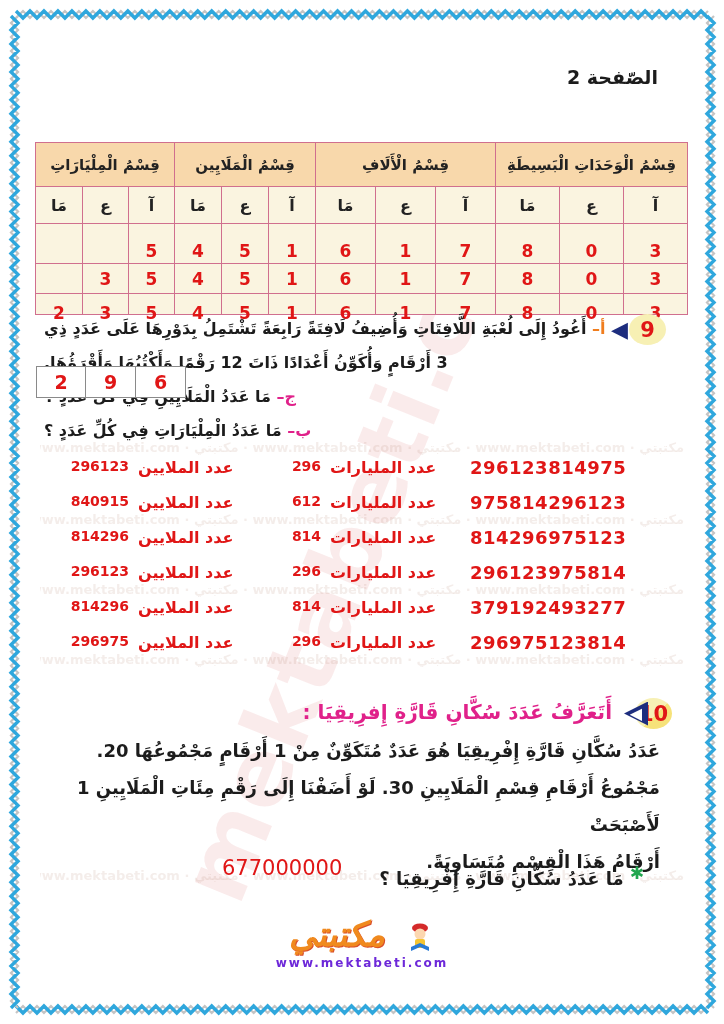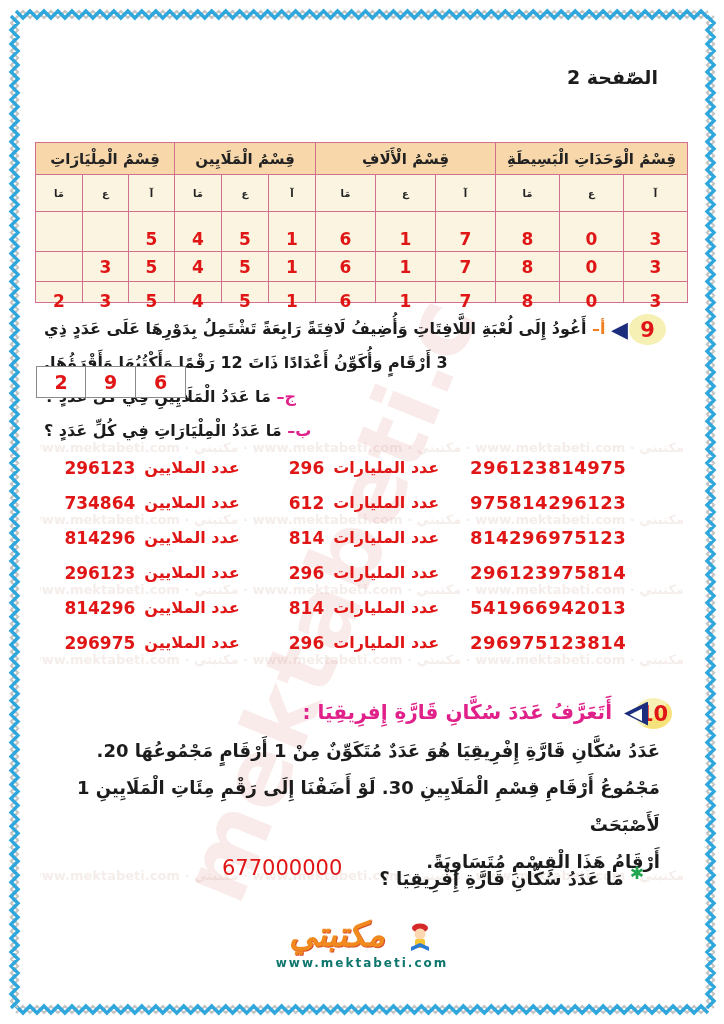--- a/index.html
+++ b/index.html
@@ -32,22 +32,22 @@
     font-size:19px; font-weight:600; color:#1c1c1c;
     text-align:right; line-height:34px;
   }
   .intro .pink { color:#e0218a; font-weight:700; }
   .intro .bold2 { font-weight:800; }
 
   
   .pv-wrap { position:absolute; top:142px; right:36px; }
   table.pv { border-collapse:collapse; table-layout:fixed; width:652px; }
   table.pv th, table.pv td { border:1.6px solid #d06f8e; text-align:center; vertical-align:middle; }
-  table.pv .grp { background:#f8d8ab; height:32px; font-size:15px; font-weight:700; color:#222; }
-  table.pv .sub td { background:#faf4e0; height:37px; font-size:10px; font-weight:700; color:#222; }
+  table.pv .grp { background:#f8d8ab; height:44px; font-size:15px; font-weight:700; color:#222; }
+  table.pv .sub td { background:#faf4e0; height:37px; font-size:16px; font-weight:700; color:#222; }
   table.pv .dr td { background:#faf4e0; color:#e01616; font-weight:800; font-size:17px; }
   table.pv .dr1 td { height:40px; vertical-align:bottom; padding-bottom:2px; }
   table.pv .dr2 td { height:30px; }
   table.pv .dr3 td { height:14px; }
   table.pv .dr3 td span { position:relative; top:9px; display:inline-block; }
 
   
   .badge { position:absolute; display:flex; align-items:center; gap:1px; direction:ltr; }
   .badge .arrow { color:#1d2d7e; font-size:22px; line-height:1; }
   .badge .disc {
@@ -76,21 +76,21 @@
     color:#e01616; font-weight:800; font-size:19px;
   }
   .mini-table .cell:first-child { border-left-width:1.6px; }
 
   
   .answers { position:absolute; top:450px; right:62px; left:40px; }
   .ans-row { display:flex; align-items:center; height:35px; color:#e01616; font-weight:800; }
   .ans-num { width:192px; font-size:18px; direction:ltr; letter-spacing:0.5px; }
   .ans-bill { width:212px; display:flex; justify-content:center; gap:9px; font-size:16px; }
   .ans-mill { width:212px; display:flex; justify-content:center; gap:9px; font-size:16px; }
-  .ans-val { font-size:17px; }
+  .ans-val { font-size:14px; }
 
   
   .q10-title {
     position:absolute; top:700px; right:112px;
     font-size:20px; font-weight:800; color:#e0218a; text-align:right;
   }
   .q10-body {
     position:absolute; top:732px; right:64px; left:40px;
     font-size:18px; font-weight:600; color:#1c1c1c;
     text-align:right; line-height:37px;
@@ -105,21 +105,21 @@
     font-size:21px; font-weight:400; color:#e01616; direction:ltr;
   }
 
   
   .footer { position:absolute; top:914px; left:0; right:0; text-align:center; }
   .footer .logo-line { display:flex; align-items:flex-end; justify-content:center; gap:20px; direction:ltr; }
   .footer .logo-text {
     font-size:34px; font-weight:800; font-style:italic;
     color:#f08a1e; text-shadow:1px 1px 0 #d94f2b; letter-spacing:-1px;
   }
-  .footer .url { font-size:12px; font-weight:700; color:#0f766e; letter-spacing:2px; margin-top:2px; }
+  .footer .url { font-size:12px; font-weight:700; color:#6d28d9; letter-spacing:2px; margin-top:2px; }
   .kid { position:relative; width:30px; height:34px; display:inline-block; }
 </style>
 </head>
 <body>
 
 <div class="page">
 
   <svg id="border-svg">
       <polyline points="16,18 22.98989898989899,11 29.97979797979798,18 36.96969696969697,11 43.95959595959596,18 50.94949494949495,11 57.93939393939394,18 64.92929292929293,11 71.91919191919192,18 78.9090909090909,11 85.8989898989899,18 92.88888888888889,11 99.87878787878788,18 106.86868686868688,11 113.85858585858585,18 120.84848484848486,11 127.83838383838385,18 134.82828282828282,11 141.8181818181818,18 148.8080808080808,11 155.7979797979798,18 162.78787878787878,11 169.77777777777777,18 176.76767676767676,11 183.75757575757575,18 190.74747474747477,11 197.73737373737376,18 204.72727272727272,11 211.7171717171717,18 218.7070707070707,11 225.69696969696972,18 232.6868686868687,11 239.6767676767677,18 246.66666666666666,11 253.65656565656565,18 260.64646464646466,11 267.6363636363636,18 274.62626262626264,11 281.6161616161616,18 288.60606060606057,11 295.5959595959596,18 302.5858585858586,11 309.57575757575756,18 316.5656565656566,11 323.55555555555554,18 330.54545454545456,11 337.5353535353535,18 344.52525252525254,11 351.5151515151515,18 358.5050505050505,11 365.49494949494954,18 372.4848484848485,11 379.4747474747475,18 386.4646464646465,11 393.45454545454544,18 400.44444444444446,11 407.4343434343434,18 414.42424242424244,11 421.4141414141414,18 428.40404040404036,11 435.39393939393943,18 442.38383838383834,11 449.3737373737374,18 456.3636363636364,11 463.3535353535354,18 470.34343434343435,11 477.3333333333333,18 484.32323232323233,11 491.3131313131313,18 498.3030303030303,11 505.2929292929293,18 512.2828282828282,11 519.2727272727273,18 526.2626262626263,11 533.2525252525253,18 540.2424242424242,11 547.2323232323232,18 554.2222222222223,11 561.2121212121211,18 568.2020202020202,11 575.1919191919192,18 582.1818181818182,11 589.1717171717172,18 596.1616161616162,11 603.1515151515151,18 610.1414141414141,11 617.1313131313132,18 624.1212121212121,11 631.1111111111111,18 638.1010101010102,11 645.0909090909091,18 652.0808080808081,11 659.070707070707,18 666.0606060606061,11 673.0505050505051,18 680.040404040404,11 687.030303030303,18 694.020202020202,11 701.010101010101,18 708,11" fill="none" stroke="#c4c4c4" stroke-width="2.2"></polyline>
       <polyline points="16,11 22.98989898989899,18 29.97979797979798,11 36.96969696969697,18 43.95959595959596,11 50.94949494949495,18 57.93939393939394,11 64.92929292929293,18 71.91919191919192,11 78.9090909090909,18 85.8989898989899,11 92.88888888888889,18 99.87878787878788,11 106.86868686868688,18 113.85858585858585,11 120.84848484848486,18 127.83838383838385,11 134.82828282828282,18 141.8181818181818,11 148.8080808080808,18 155.7979797979798,11 162.78787878787878,18 169.77777777777777,11 176.76767676767676,18 183.75757575757575,11 190.74747474747477,18 197.73737373737376,11 204.72727272727272,18 211.7171717171717,11 218.7070707070707,18 225.69696969696972,11 232.6868686868687,18 239.6767676767677,11 246.66666666666666,18 253.65656565656565,11 260.64646464646466,18 267.6363636363636,11 274.62626262626264,18 281.6161616161616,11 288.60606060606057,18 295.5959595959596,11 302.5858585858586,18 309.57575757575756,11 316.5656565656566,18 323.55555555555554,11 330.54545454545456,18 337.5353535353535,11 344.52525252525254,18 351.5151515151515,11 358.5050505050505,18 365.49494949494954,11 372.4848484848485,18 379.4747474747475,11 386.4646464646465,18 393.45454545454544,11 400.44444444444446,18 407.4343434343434,11 414.42424242424244,18 421.4141414141414,11 428.40404040404036,18 435.39393939393943,11 442.38383838383834,18 449.3737373737374,11 456.3636363636364,18 463.3535353535354,11 470.34343434343435,18 477.3333333333333,11 484.32323232323233,18 491.3131313131313,11 498.3030303030303,18 505.2929292929293,11 512.2828282828282,18 519.2727272727273,11 526.2626262626263,18 533.2525252525253,11 540.2424242424242,18 547.2323232323232,11 554.2222222222223,18 561.2121212121211,11 568.2020202020202,18 575.1919191919192,11 582.1818181818182,18 589.1717171717172,11 596.1616161616162,18 603.1515151515151,11 610.1414141414141,18 617.1313131313132,11 624.1212121212121,18 631.1111111111111,11 638.1010101010102,18 645.0909090909091,11 652.0808080808081,18 659.070707070707,11 666.0606060606061,18 673.0505050505051,11 680.040404040404,18 687.030303030303,11 694.020202020202,18 701.010101010101,11 708,18" fill="none" stroke="#2fa7dd" stroke-width="3.4"></polyline>
@@ -256,21 +256,21 @@
         </div>
     </div>
     <div class="ans-row">
       <div class="ans-num">975814296123</div>
       <div class="ans-bill">
           <span>عدد المليارات</span>
           <span class="ans-val">612</span>
         </div>
       <div class="ans-mill">
           <span>عدد الملايين</span>
-          <span class="ans-val">734864</span>
+          <span class="ans-val">840915</span>
         </div>
     </div>
     <div class="ans-row">
       <div class="ans-num">814296975123</div>
       <div class="ans-bill">
           <span>عدد المليارات</span>
           <span class="ans-val">814</span>
         </div>
       <div class="ans-mill">
           <span>عدد الملايين</span>
@@ -282,21 +282,21 @@
       <div class="ans-bill">
           <span>عدد المليارات</span>
           <span class="ans-val">296</span>
         </div>
       <div class="ans-mill">
           <span>عدد الملايين</span>
           <span class="ans-val">296123</span>
         </div>
     </div>
     <div class="ans-row">
-      <div class="ans-num">541966942013</div>
+      <div class="ans-num">379192493277</div>
       <div class="ans-bill">
           <span>عدد المليارات</span>
           <span class="ans-val">814</span>
         </div>
       <div class="ans-mill">
           <span>عدد الملايين</span>
           <span class="ans-val">814296</span>
         </div>
     </div>
     <div class="ans-row">

